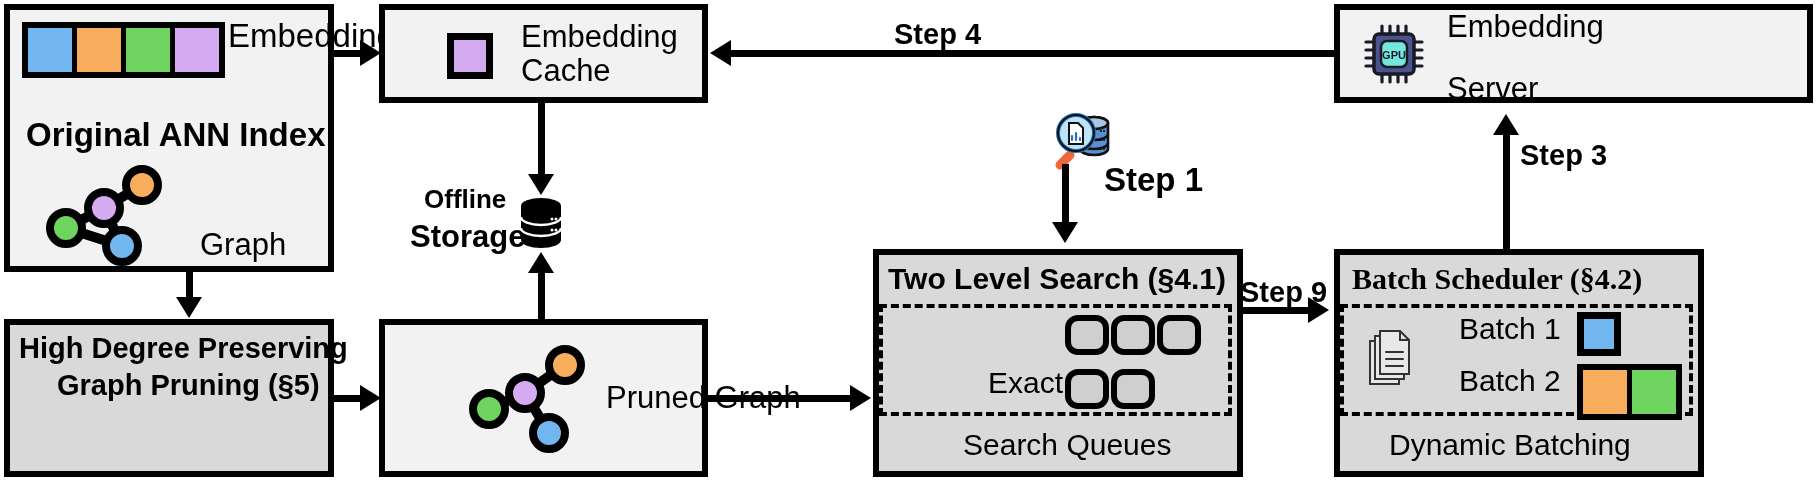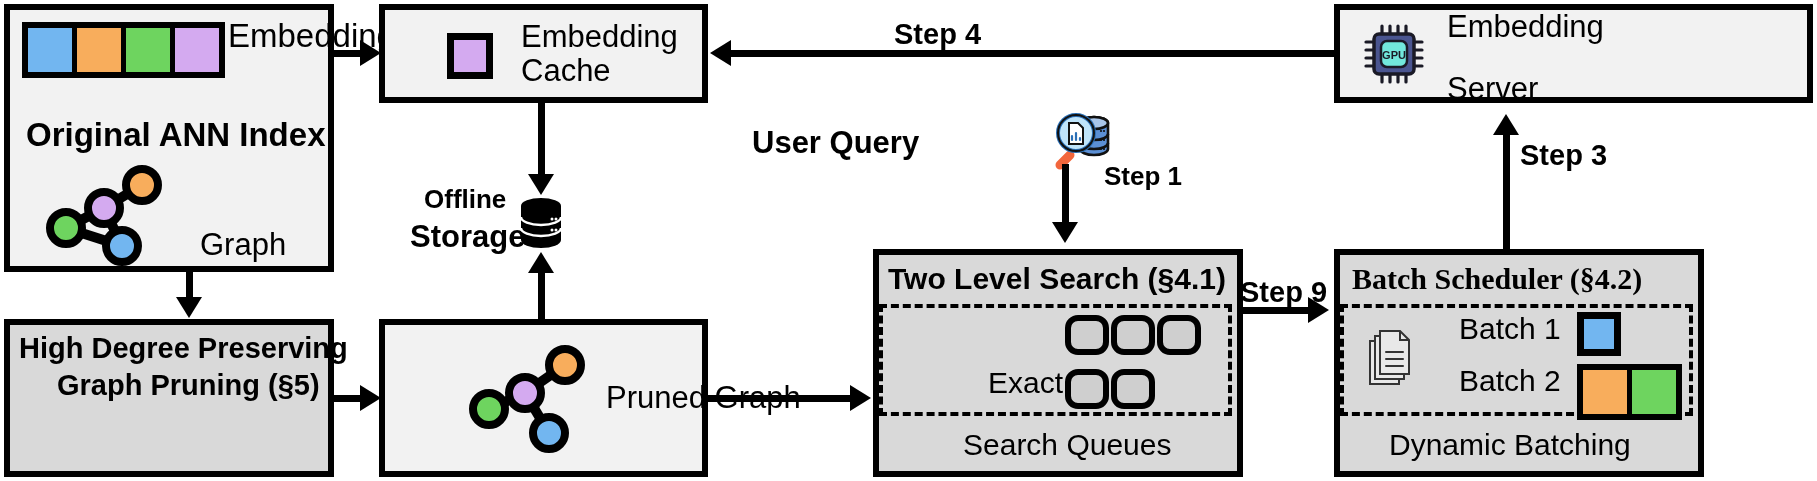--- a/index.html
+++ b/index.html
@@ -124,21 +124,20 @@
       <path d="M2,31 a20,8 0 0 0 40,0"></path>
     </g>
     <g fill="#fff">
       <circle cx="33" cy="22" r="1.5"></circle>
         <circle cx="37" cy="22" r="1.5"></circle>
       <circle cx="33" cy="33" r="1.5"></circle>
         <circle cx="37" cy="33" r="1.5"></circle>
     </g>
   </svg>
 
-  <div class="lbl bold" style="left:752px;top:126px;font-size:31px;">User Query</div>
   <svg style="position:absolute;left:1054px;top:107px;" width="64" height="62" viewBox="0 0 64 62">
 
     <g stroke="#111" stroke-width="2.6">
       <path d="M26,16 a14,6 0 0 1 28,0 v26 a14,6 0 0 1 -28,0 z" fill="#5b8fd4"></path>
       <ellipse cx="40" cy="16" rx="14" ry="6" fill="#a9c6ea"></ellipse>
       <path d="M26,27 a14,6 0 0 0 28,0" fill="none"></path>
       <path d="M26,36 a14,6 0 0 0 28,0" fill="none"></path>
     </g>
     <g fill="#111">
       <circle cx="47" cy="24" r="1.1"></circle>
@@ -219,21 +218,21 @@
   <div class="head down" style="left:176px;top:297px;"></div>
 
   <div class="ln-h" style="left:334px;top:395px;width:28px;"></div>
   <div class="head right" style="left:360px;top:385px;"></div>
 
   <div class="ln-h" style="left:708px;top:395px;width:143px;"></div>
   <div class="head right" style="left:850px;top:385px;"></div>
 
   <div class="ln-v" style="left:1062px;top:164px;height:62px;"></div>
   <div class="head down" style="left:1052px;top:222px;"></div>
-  <div class="lbl bold" style="left:1104px;top:162px;font-size:26px;">Step 1</div>
+  <div class="lbl bold" style="left:1104px;top:162px;font-size:33px;">Step 1</div>
 
   <div class="ln-h" style="left:1243px;top:307px;width:66px;"></div>
   <div class="head right" style="left:1308px;top:297px;"></div>
   <div class="lbl bold" style="left:1240px;top:276px;font-size:29px;">Step 9</div>
 
   <div class="ln-v" style="left:1503px;top:132px;height:117px;"></div>
   <div class="head up" style="left:1493px;top:114px;"></div>
   <div class="lbl bold" style="left:1520px;top:139px;font-size:29px;">Step 3</div>
 
   <div class="ln-h" style="left:731px;top:50px;width:603px;"></div>

